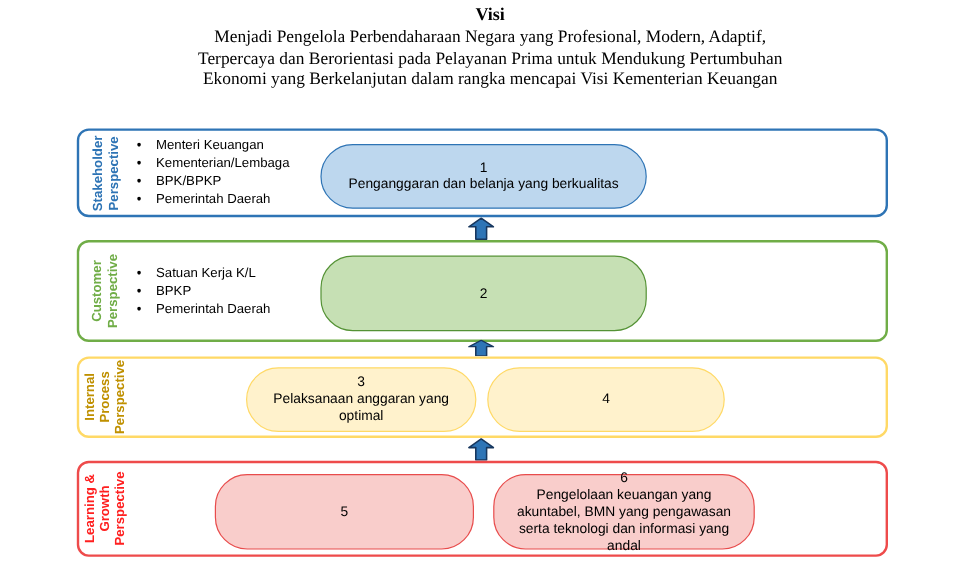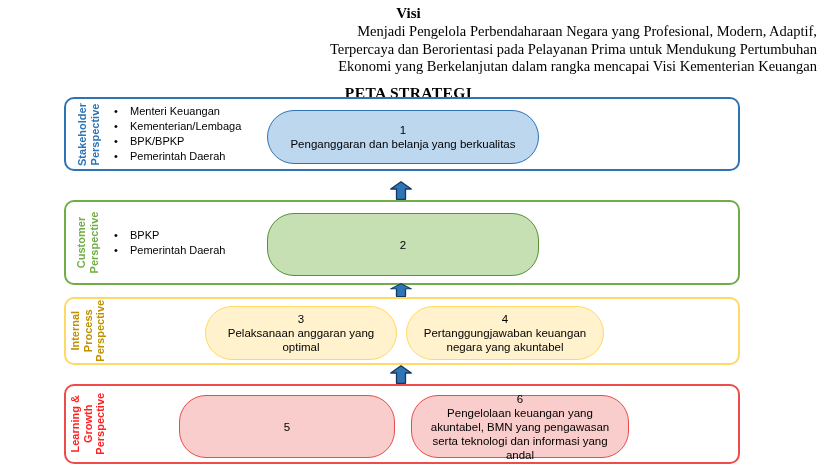--- a/index.html
+++ b/index.html
@@ -8,34 +8,34 @@
     background: #ffffff; overflow: hidden;
     font-family: "Liberation Sans", sans-serif; color: #000;
   }
   .visi-title {
     position: absolute; top: 5px; left: 0; width: 100%;
     text-align: center; font-family: "Liberation Serif", serif;
     font-weight: bold; font-size: 15px;
   }
   .visi-text {
     position: absolute; top: 23px; left: 0; width: 100%;
-    text-align: right; font-family: "Liberation Serif", serif;
+    text-align: center; font-family: "Liberation Serif", serif;
     font-size: 14.5px; line-height: 17.5px;
   }
   .peta-title {
     position: absolute; top: 84px; left: 0; width: 100%;
     text-align: center; font-family: "Liberation Serif", serif;
     font-weight: bold; font-size: 15.5px; letter-spacing: 0.4px;
   }
   .band {
     position: absolute; left: 64px; width: 676px;
     border: 2px solid; border-radius: 10px; box-sizing: border-box;
     background: #fff;
   }
-  .band1 { top: 97px; height: 74px; border-color: #2E74B5; }
+  .band1 { top: 107px; height: 74px; border-color: #2E74B5; }
   .band2 { top: 200px; height: 85px; border-color: #70AD47; }
   .band3 { top: 297px; height: 68px; border-color: #FFD966; }
   .band4 { top: 384px; height: 80px; border-color: #EE4B4B; }
   .rot-label {
     position: absolute; left: 0; top: 0; bottom: 0; width: 44px;
     display: flex; align-items: center; justify-content: center;
   }
   .rot-label span {
     transform: rotate(-90deg);
     white-space: pre-line; text-align: center;
@@ -76,21 +76,20 @@
 <body>
 
 <div class="canvas">
 
   <div class="visi-title">Visi</div>
   <div class="visi-text">
     <div>Menjadi Pengelola Perbendaharaan Negara yang Profesional, Modern, Adaptif,</div>
     <div>Terpercaya dan Berorientasi pada Pelayanan Prima untuk Mendukung Pertumbuhan</div>
     <div>Ekonomi yang Berkelanjutan dalam rangka mencapai Visi Kementerian Keuangan</div>
   </div>
-  <div class="peta-title">PETA STRATEGI</div>
 
   <div class="band band1">
     <div class="rot-label">
       <span>Stakeholder
 Perspective</span>
     </div>
     <div class="bullets">
       <div class="bullet-item">Menteri Keuangan</div>
       <div class="bullet-item">Kementerian/Lembaga</div>
       <div class="bullet-item">BPK/BPKP</div>
@@ -105,20 +104,21 @@
   <svg class="arrow arrow1" viewBox="0 0 22 19" preserveAspectRatio="none">
     <polygon points="11,0.8 21.3,8 15.5,8 15.5,18.3 6.5,18.3 6.5,8 0.7,8" fill="#2E75B6" stroke="#17375E" stroke-width="1.3" stroke-linejoin="round"></polygon>
   </svg>
 
   <div class="band band2">
     <div class="rot-label">
       <span>Customer
 Perspective</span>
     </div>
     <div class="bullets">
+      <div class="bullet-item">Satuan Kerja K/L</div>
       <div class="bullet-item">BPKP</div>
       <div class="bullet-item">Pemerintah Daerah</div>
     </div>
     <div class="pill pill-green pill2">
       <span>2</span>
     </div>
   </div>
 
   <svg class="arrow arrow2" viewBox="0 0 22 19" preserveAspectRatio="none">
     <polygon points="11,0.8 21.3,8 15.5,8 15.5,18.3 6.5,18.3 6.5,8 0.7,8" fill="#2E75B6" stroke="#17375E" stroke-width="1.3" stroke-linejoin="round"></polygon>
@@ -129,21 +129,20 @@
       <span>Internal
 Process
 Perspective</span>
     </div>
     <div class="pill pill-yellow pill3">
       <span>3</span>
       <span>Pelaksanaan anggaran yang optimal</span>
     </div>
     <div class="pill pill-yellow pill4">
       <span>4</span>
-      <span>Pertanggungjawaban keuangan negara yang akuntabel</span>
     </div>
   </div>
 
   <svg class="arrow arrow3" viewBox="0 0 22 19" preserveAspectRatio="none">
     <polygon points="11,0.8 21.3,8 15.5,8 15.5,18.3 6.5,18.3 6.5,8 0.7,8" fill="#2E75B6" stroke="#17375E" stroke-width="1.3" stroke-linejoin="round"></polygon>
   </svg>
 
   <div class="band band4">
     <div class="rot-label">
       <span>Learning &amp;

